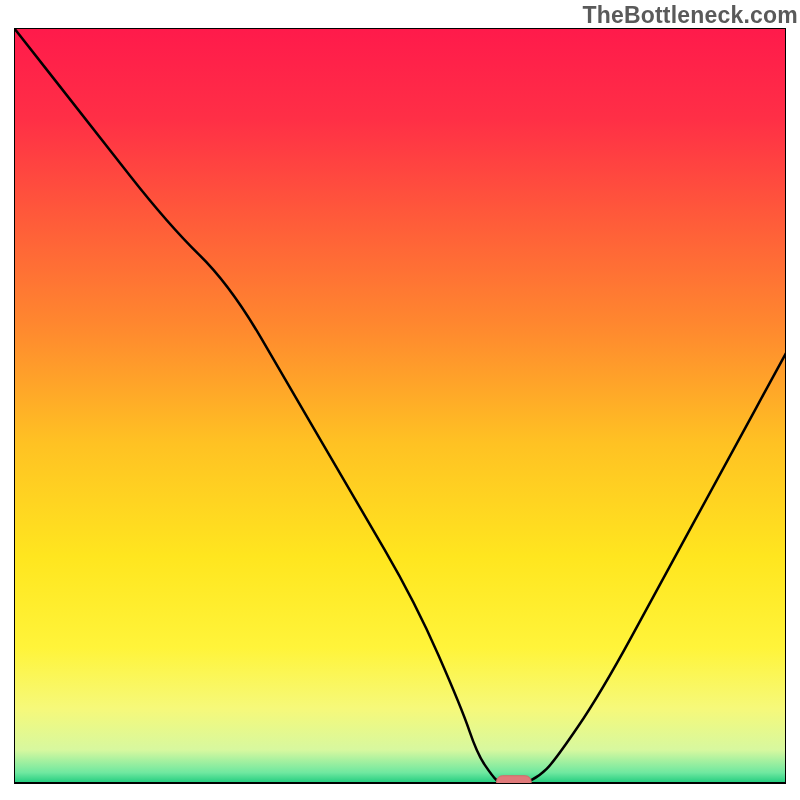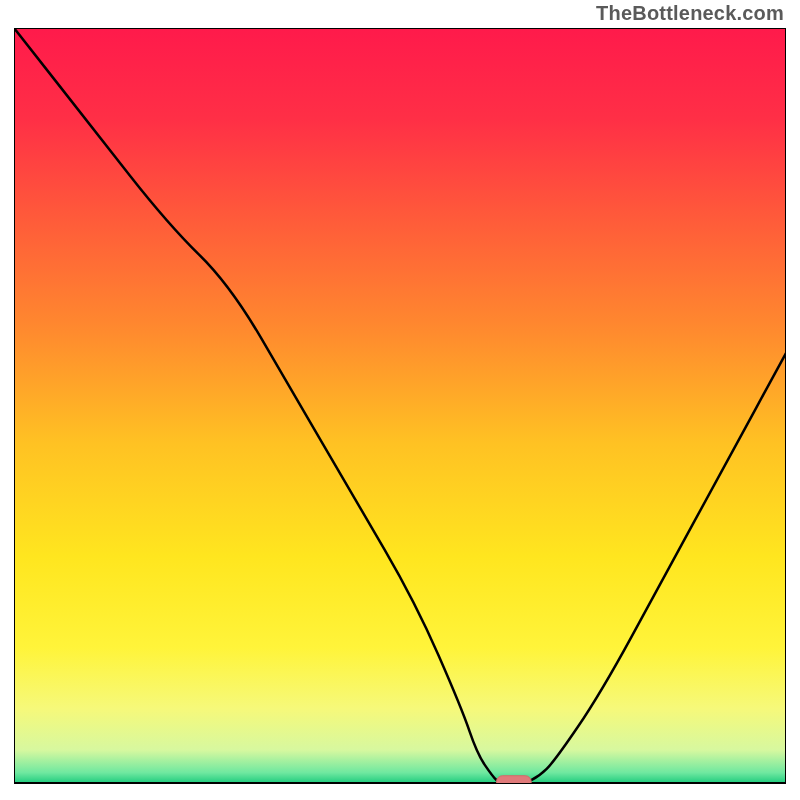--- a/index.html
+++ b/index.html
@@ -12,23 +12,23 @@
   }
   .outer {
     width: 800px;
     height: 800px;
     background: #ffffff;
     position: relative;
   }
   .watermark {
     position: absolute;
     top: 2px;
-    right: 16px;
+    right: 2px;
     color: #5a5a5a;
-    font-size: 20px;
+    font-size: 23px;
     font-weight: 600;
     letter-spacing: 0.2px;
     z-index: 5;
   }
   .plot {
     position: absolute;
     left: 14px;
     top: 28px;
     width: 772px;
     height: 756px;

